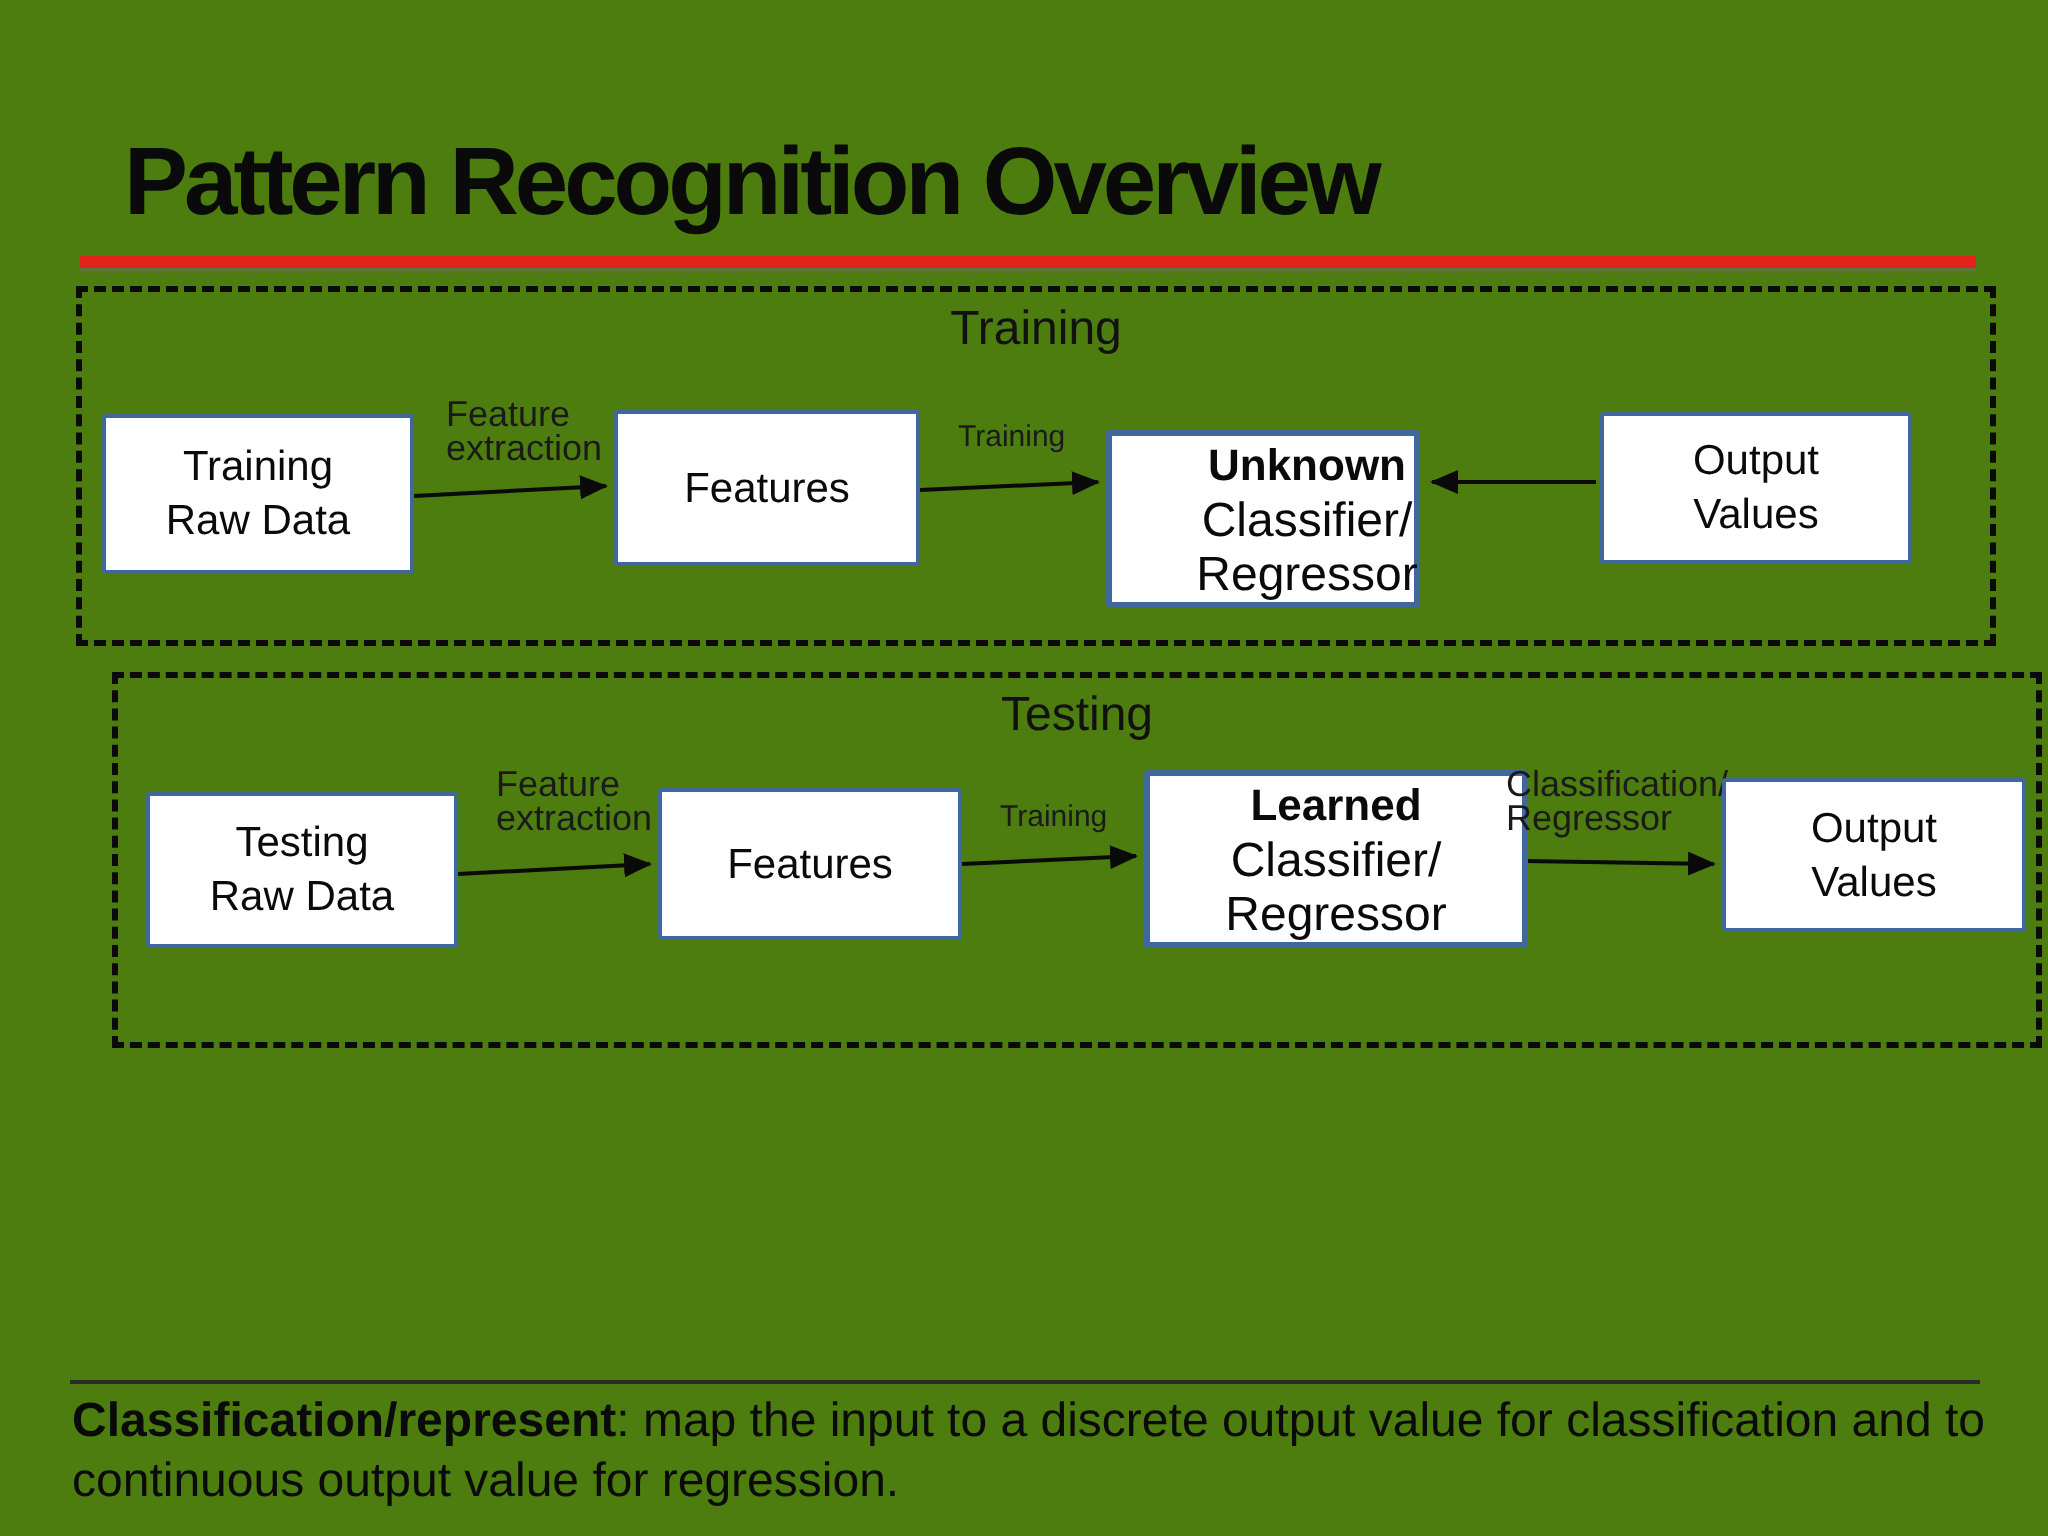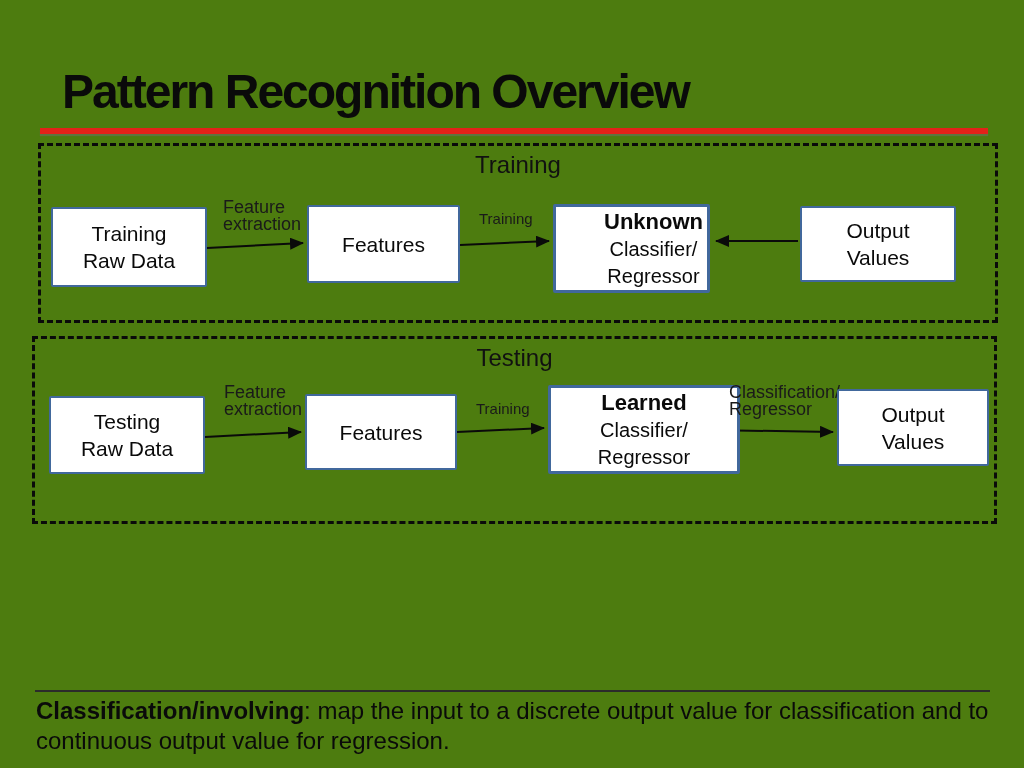--- a/index.html
+++ b/index.html
@@ -15,40 +15,40 @@
     letter-spacing:-2px; line-height:1.15; color:#0a0a0a; white-space:nowrap;
   }
   .red-line {
     position:absolute; left:40px; top:128px; width:948px; height:6px;
     background:#e32219; box-shadow:0 2px 1px rgba(110,110,110,0.5);
   }
 
   
   .panel { position:absolute; border:3px dashed #0a0a0a; }
   .panel-training { left:38px; top:143px; width:960px; height:180px; }
-  .panel-testing  { left:32px; top:336px; width:965px; height:188px; }
+  .panel-testing  { left:56px; top:336px; width:965px; height:188px; }
   .panel-label {
     position:absolute; left:0; right:0; top:5px; text-align:center;
     font-size:24px; color:#111;
   }
 
   
   .node {
     position:absolute; border:2px solid #41689c; background:#fff; border-radius:2px;
     display:flex; flex-direction:column; align-items:center; justify-content:center;
     text-align:center; font-size:21px; line-height:27px; color:#0a0a0a;
   }
   .node-thick { border-width:3px; }
   .node .bold-line { font-weight:bold; font-size:22px; line-height:28px; }
-  .node .sub-line  { font-size:20px; line-height:27px; }
+  .node .sub-line  { font-size:24px; line-height:27px; }
 
   
   .t-raw        { left:10px;  top:61px; width:156px; height:80px; }
   .t-features   { left:266px; top:59px; width:153px; height:78px; }
-  .t-classifier { left:512px; top:58px; width:157px; height:89px;padding-left:44px; }
+  .t-classifier { left:512px; top:69px; width:157px; height:89px;padding-left:44px; }
   .t-output     { left:759px; top:60px; width:156px; height:76px; }
 
   
   .s-raw        { left:14px;  top:57px; width:156px; height:78px; }
   .s-features   { left:270px; top:55px; width:152px; height:76px; }
   .s-classifier { left:513px; top:46px; width:192px; height:89px; }
   .s-output     { left:802px; top:50px; width:152px; height:77px; }
 
   
   .arrow-label {
@@ -171,15 +171,15 @@
     <div class="node s-output">
       <span>Output</span>
       <span>Values</span>
     </div>
   </section>
 
 
 
   <div class="divider"></div>
 
-  <p class="def def-3"><b>Classification/involving</b><span>: </span><span>map the input to a discrete output value for classification and to continuous output value for regression.</span></p>
+  <p class="def def-3"><b>Classification/represent</b><span>: </span><span>map the input to a discrete output value for classification and to continuous output value for regression.</span></p>
 
 </div>
 
 </body></html>

